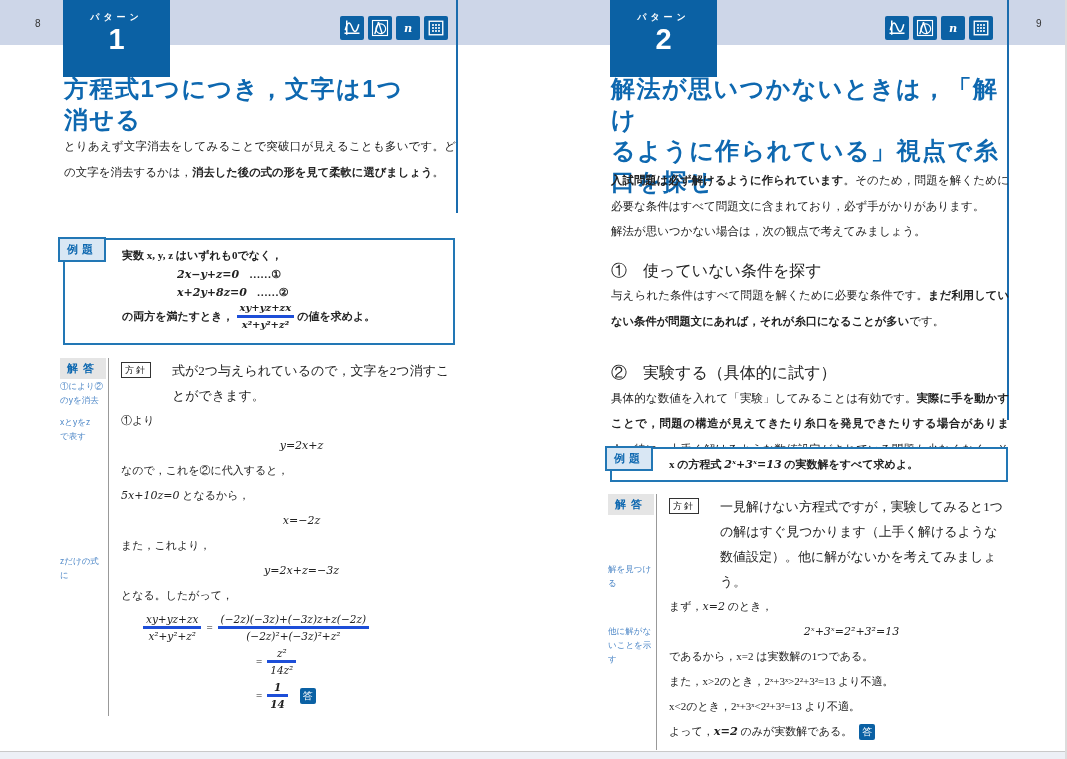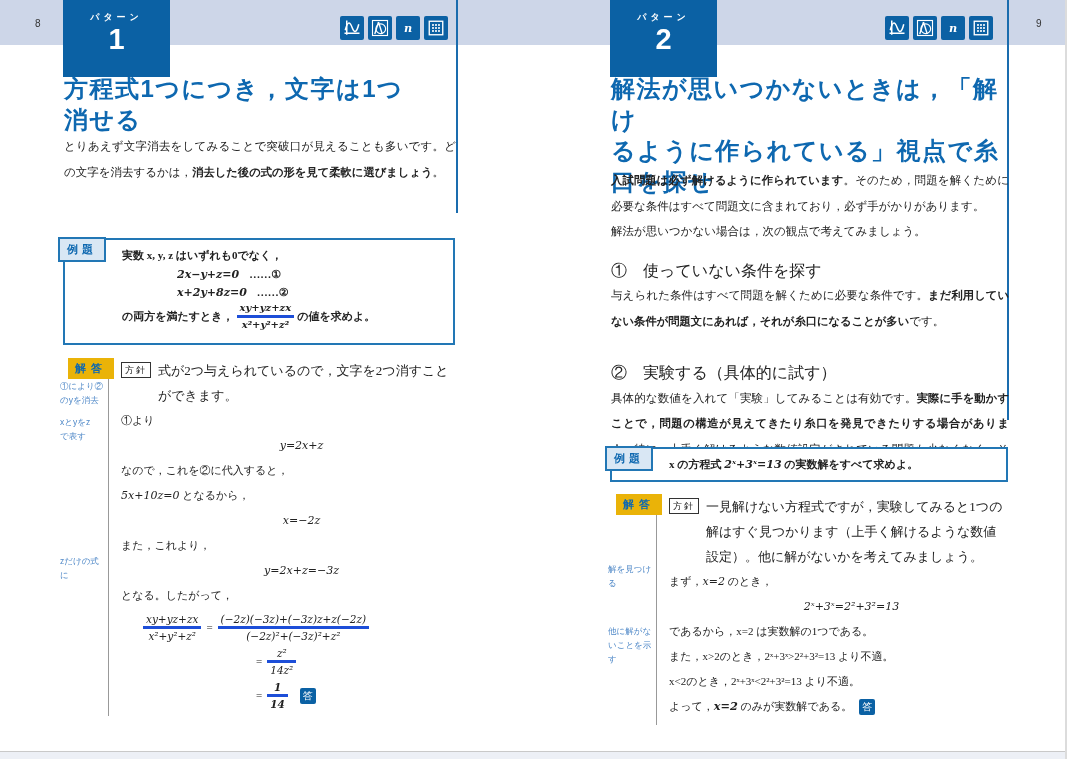--- a/index.html
+++ b/index.html
@@ -29,28 +29,28 @@
   .ex-content{padding:8px 10px 6px 57px;font-size:11px;font-weight:bold;}
   .ex-eq{margin:5px 0 0 55px;}
   .math{font-style:italic;font-family:"DejaVu Serif",serif;text-align:center;}
   .ref{font-style:normal;margin-left:10px;}
   .ex-close{margin-top:3px;display:flex;align-items:center;gap:3px;}
   .frac{display:inline-block;vertical-align:middle;text-align:center;font-style:italic;
         font-family:"DejaVu Serif",serif;font-size:10px;line-height:12px;}
   .frac .num{display:block;padding:0 3px 1px;border-bottom:3px solid #1d4ed8;}
   .frac .den{display:block;padding:1px 3px 0;}
   .solution{position:absolute;}
-  .sol-label{position:absolute;left:8px;top:0;padding:3px 7px;background:#eab308;
+  .sol-label{position:absolute;left:0;top:0;padding:3px 7px;background:#e5e5e5;
              font:bold 11px "Liberation Sans",sans-serif;color:#0e68b0;letter-spacing:5px;}
   .mnote{position:absolute;left:0;width:46px;font:8.5px "Liberation Sans",sans-serif;color:#4d87c7;
          line-height:14px;white-space:pre-line;}
   .sol-body{margin-left:48px;border-left:1px solid #999;padding:0 0 6px 12px;font-size:11px;line-height:25px;}
   .line{margin:0;}
   .ind{margin-left:26px;}
-  .policy{display:flex;align-items:flex-start;gap:7px;}
+  .policy{display:flex;align-items:flex-start;gap:21px;}
   .policy-box{flex:0 0 auto;margin-top:4px;border:1px solid #333;padding:0 3px;
               font:9px "Liberation Sans",sans-serif;color:#222;letter-spacing:2px;line-height:14px;}
   .policy-text{font-size:13px;line-height:25px;}
   .eqrow{display:flex;align-items:center;gap:5px;margin-top:5px;font-size:11px;}
   .bigfrac{font-size:10.5px;}
   .bold-frac .num,.bold-frac .den{font-weight:bold;}
   .ans-box{display:inline-block;width:16px;height:16px;background:#0b61a4;color:#fff;border-radius:2px;
            font:10px "Liberation Sans",sans-serif;line-height:16px;text-align:center;margin-left:7px;vertical-align:middle;}
 </style>
 </head>

